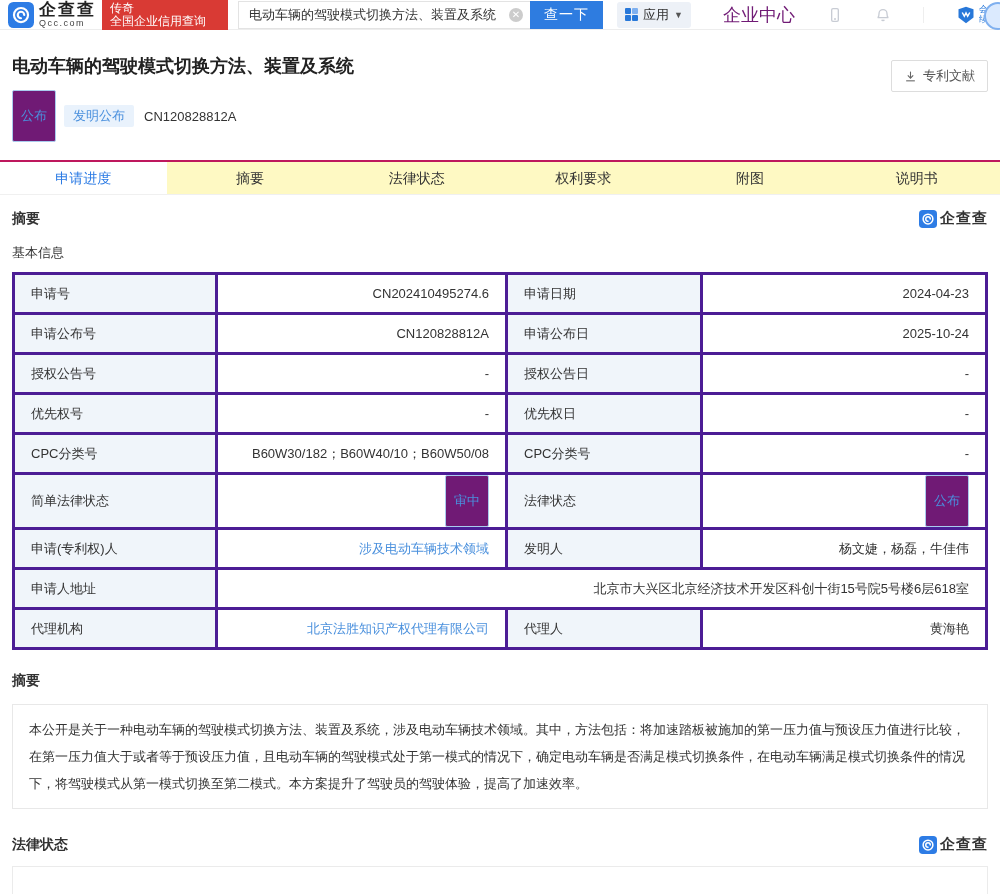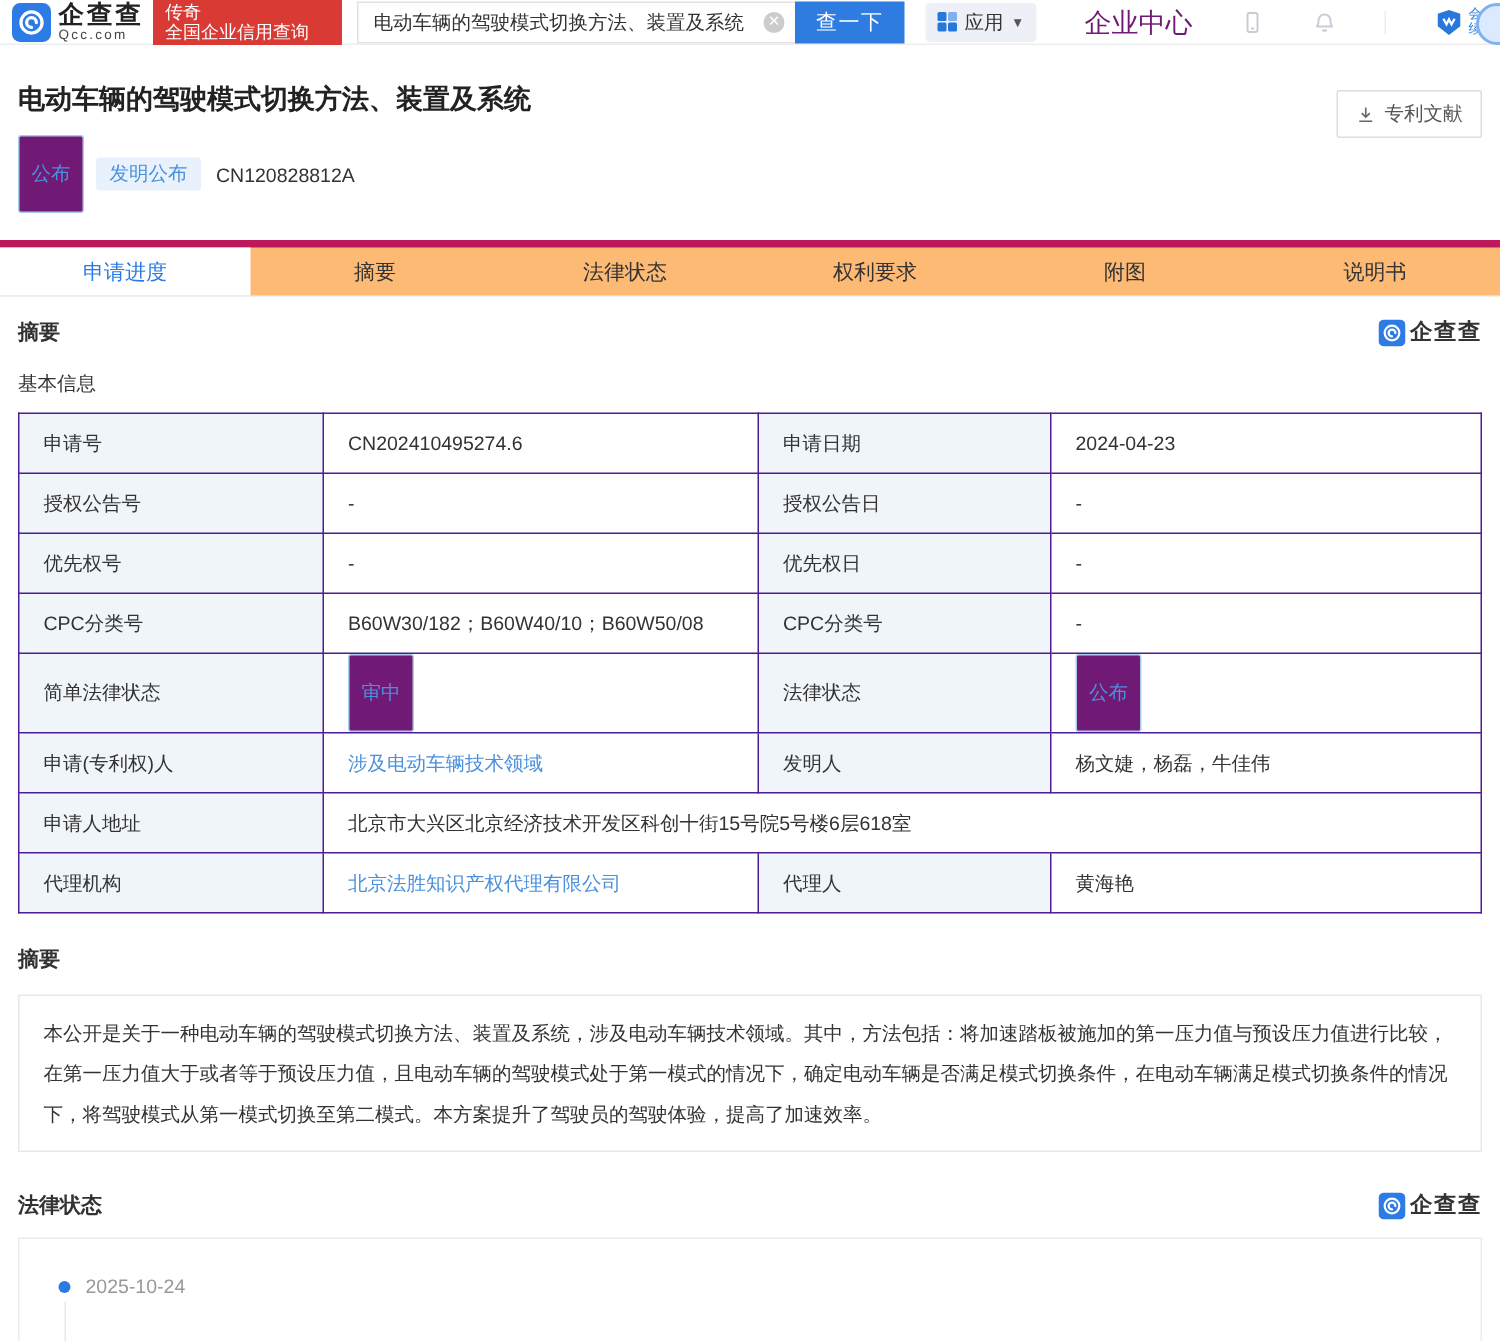--- a/index.html
+++ b/index.html
@@ -54,43 +54,43 @@
   .tag-filled { display:inline-block; background:#e9f2fc; color:#4a90dd;
     font-size:13px; padding:2px 9px; border-radius:2px; }
   .pub-no { font-size:13px; color:#333; margin-left:2px; }
   .doc-btn { position:absolute; right:12px; top:30px; display:flex; align-items:center;
     gap:6px; border:1px solid #ddd; border-radius:2px; background:#fff; color:#555;
     font-size:13px; padding:6px 12px; cursor:pointer;
     font-family:"Liberation Sans","DejaVu Sans",sans-serif; }
   .doc-btn svg { width:13px; height:13px; }
 
   
-  .tab-bar { margin-top:18px; display:flex; background:#fdba74;
-    border-top:5px solid #be185d; border-bottom:1px solid #f0f0f0; }
+  .tab-bar { margin-top:18px; display:flex; background:#fef9c3;
+    border-top:2px solid #be185d; border-bottom:1px solid #f0f0f0; }
   .tab { flex:1; height:32px; line-height:32px; text-align:center; font-size:14px;
     color:#333; cursor:pointer; }
   .tab.active { background:#fff; color:#2a7ae4; }
 
   
   .section-head { display:flex; align-items:center; justify-content:space-between;
     padding:14px 12px 0 12px; }
   .section-title { font-size:14px; font-weight:bold; color:#333; }
   .watermark { display:flex; align-items:center; gap:3px; }
   .watermark .wm-icon { width:18px; height:18px; }
   .watermark .wm-text { font-size:15px; color:#333; font-weight:bold; letter-spacing:1px; }
 
   .subsection-title { font-size:13px; color:#333; padding:16px 12px 10px 12px; }
 
   
   .tbl-wrap { padding:0 12px; }
   table.binfo { width:100%; border-collapse:collapse; table-layout:fixed; }
-  table.binfo td { border:1px solid #4c1d95; height:40px; font-size:13px;
+  table.binfo td { border:3px solid #4c1d95; height:40px; font-size:13px;
     padding:0 16px; color:#333; }
   table.binfo td.lbl { background:#f0f5fa; }
-  table.binfo td.val { background:#fff; }
+  table.binfo td.val { background:#fff;text-align:right; }
   .link { color:#4a90dd; cursor:pointer; }
 
   
   .abstract-box { margin:4px 12px 0 12px; border:1px solid #e8e8e8;
     padding:11px 16px; font-size:13px; line-height:27px; color:#333; }
 
   
   .legal-box { margin:12px 12px 0 12px; border:1px solid #ebebeb;
     padding:24px 16px 40px 16px; min-height:70px; }
   .tl-item { position:relative; padding-left:28px; }
@@ -210,20 +210,26 @@
         <col>
       </colgroup>
     <tbody>
         <tr>
           <td class="lbl">申请号</td>
           <td class="val">CN202410495274.6</td>
           <td class="lbl">申请日期</td>
           <td class="val">2024-04-23</td>
         </tr>
         <tr>
+          <td class="lbl">申请公布号</td>
+          <td class="val">CN120828812A</td>
+          <td class="lbl">申请公布日</td>
+          <td class="val">2025-10-24</td>
+        </tr>
+        <tr>
           <td class="lbl">授权公告号</td>
           <td class="val">-</td>
           <td class="lbl">授权公告日</td>
           <td class="val">-</td>
         </tr>
         <tr>
           <td class="lbl">优先权号</td>
           <td class="val">-</td>
           <td class="lbl">优先权日</td>
           <td class="val">-</td>

